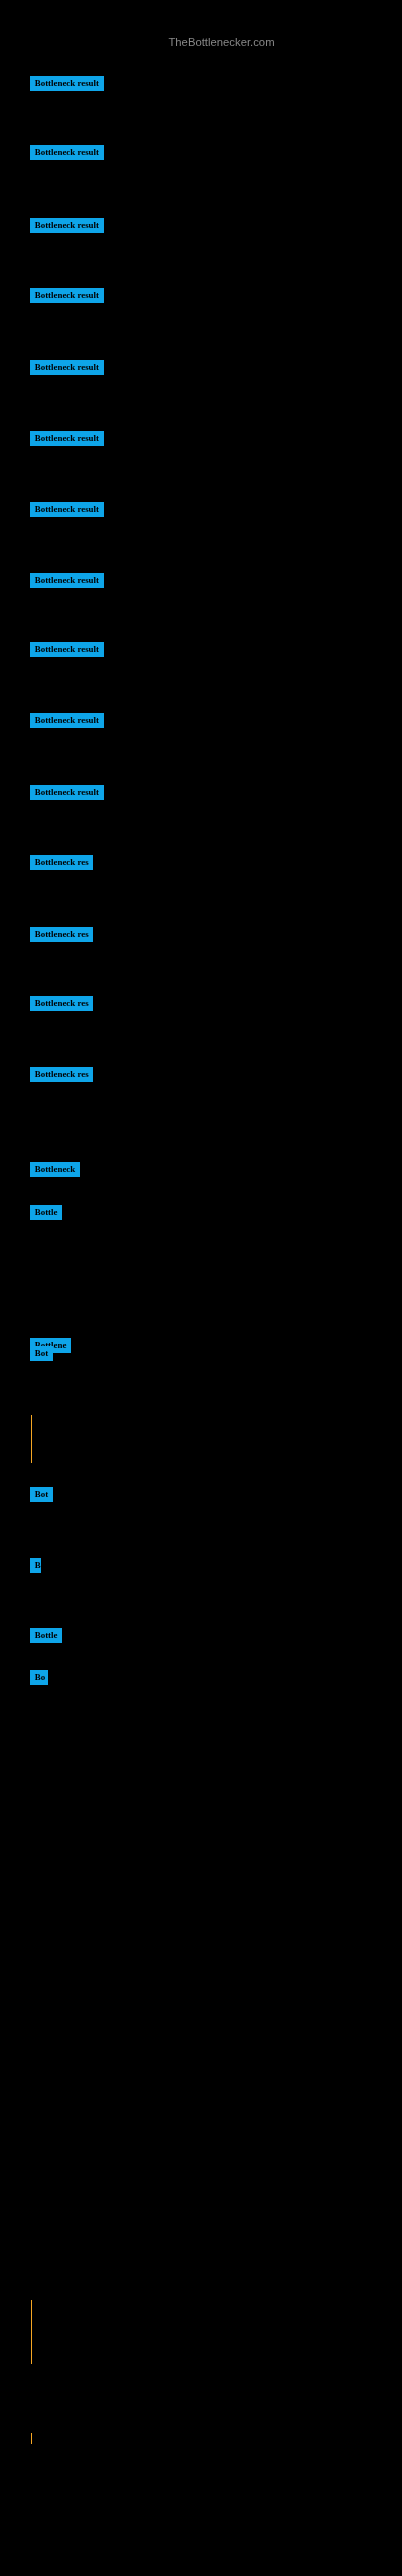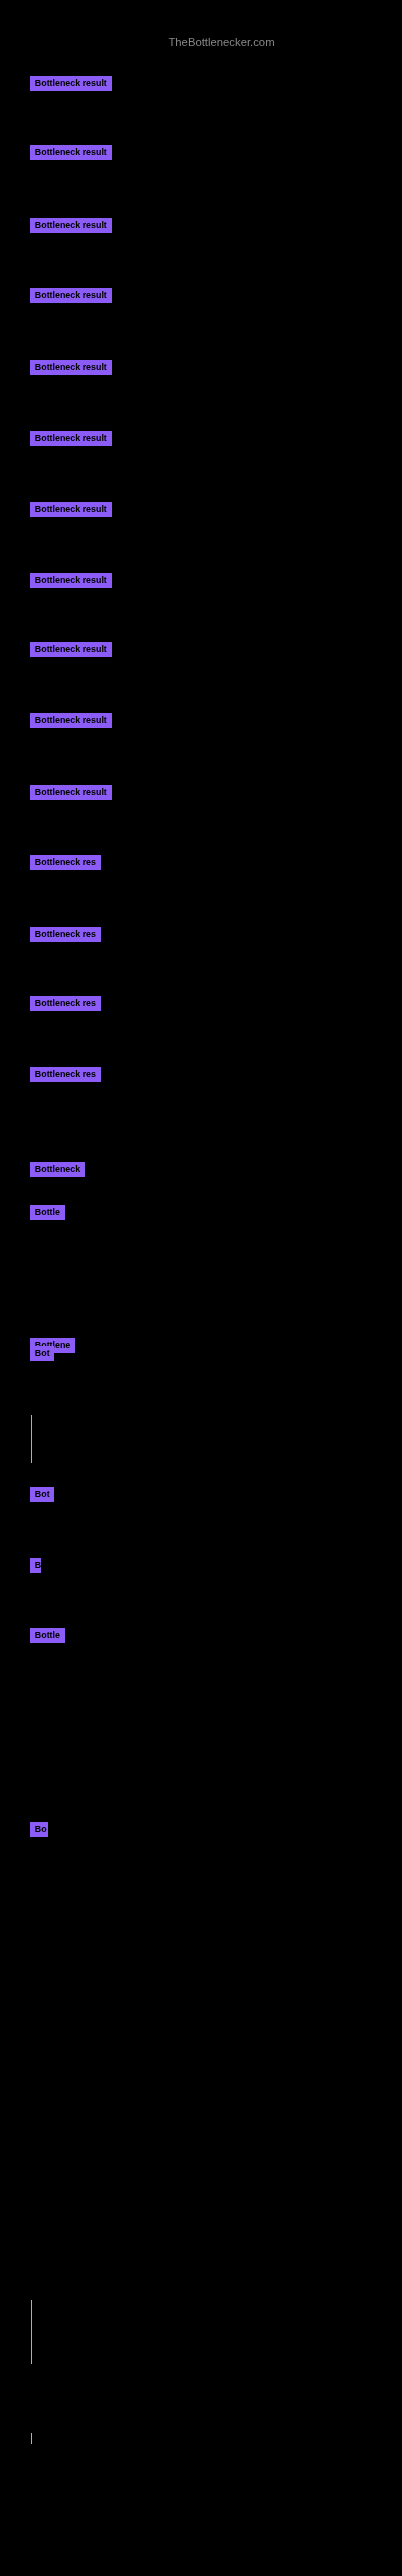--- a/index.html
+++ b/index.html
@@ -21,30 +21,31 @@
       color: #888888;
       font-size: 11.3px;
       padding: 6.4px 0;
       position: absolute;
       top: 0;
       left: 0;
       right: 0;
     }
 
     .bottleneck-badge {
-      background-color: #8b5cf6;
+      background-color: #0ea5e9;
       color: #000000;
       font-size: 8.9px;
       font-weight: bold;
       padding: 2.4px 4.8px;
       display: inline-block;
       position: absolute;
       left: 0;
       white-space: nowrap;
       overflow: hidden;
+      font-family: Liberation Serif, serif;
     }
 
     .vertical-line {
       position: absolute;
       left: 0.8px;
       width: 1.6px;
       background-color: #f5a623;
     }
   </style>
 </head>
@@ -70,20 +71,20 @@
     <div class="bottleneck-badge" style="top: 897px; max-width: 79px;">Bottleneck res</div>
     <div class="bottleneck-badge" style="top: 966px; max-width: 76px;">Bottleneck res</div>
     <div class="bottleneck-badge" style="top: 1037px; max-width: 74px;">Bottleneck res</div>
     <div class="bottleneck-badge" style="top: 1132px; max-width: 60px;">Bottleneck</div>
     <div class="bottleneck-badge" style="top: 1175px; max-width: 40px;">Bottle</div>
     <div class="bottleneck-badge" style="top: 1308px; max-width: 50px;">Bottlene</div>
     <div class="bottleneck-badge" style="top: 1316px; max-width: 26px;">Bot</div>
     <div class="bottleneck-badge" style="top: 1457px; max-width: 26px;">Bot</div>
     <div class="bottleneck-badge" style="top: 1528px; max-width: 11.3px;">B</div>
     <div class="bottleneck-badge" style="top: 1598px; max-width: 40px;">Bottle</div>
-    <div class="bottleneck-badge" style="top: 1792px; max-width: 17.7px;">Bo</div>
+    <div class="bottleneck-badge" style="top: 1640px; max-width: 17.7px;">Bo</div>
   </div>
 <div id="lines-container">
     <div class="vertical-line" style="top: 1385px; height: 48px;"></div>
     <div class="vertical-line" style="top: 2270px; height: 64px;"></div>
     <div class="vertical-line" style="top: 2403px; height: 11.3px;"></div>
   </div>
 
 
 </body></html>

